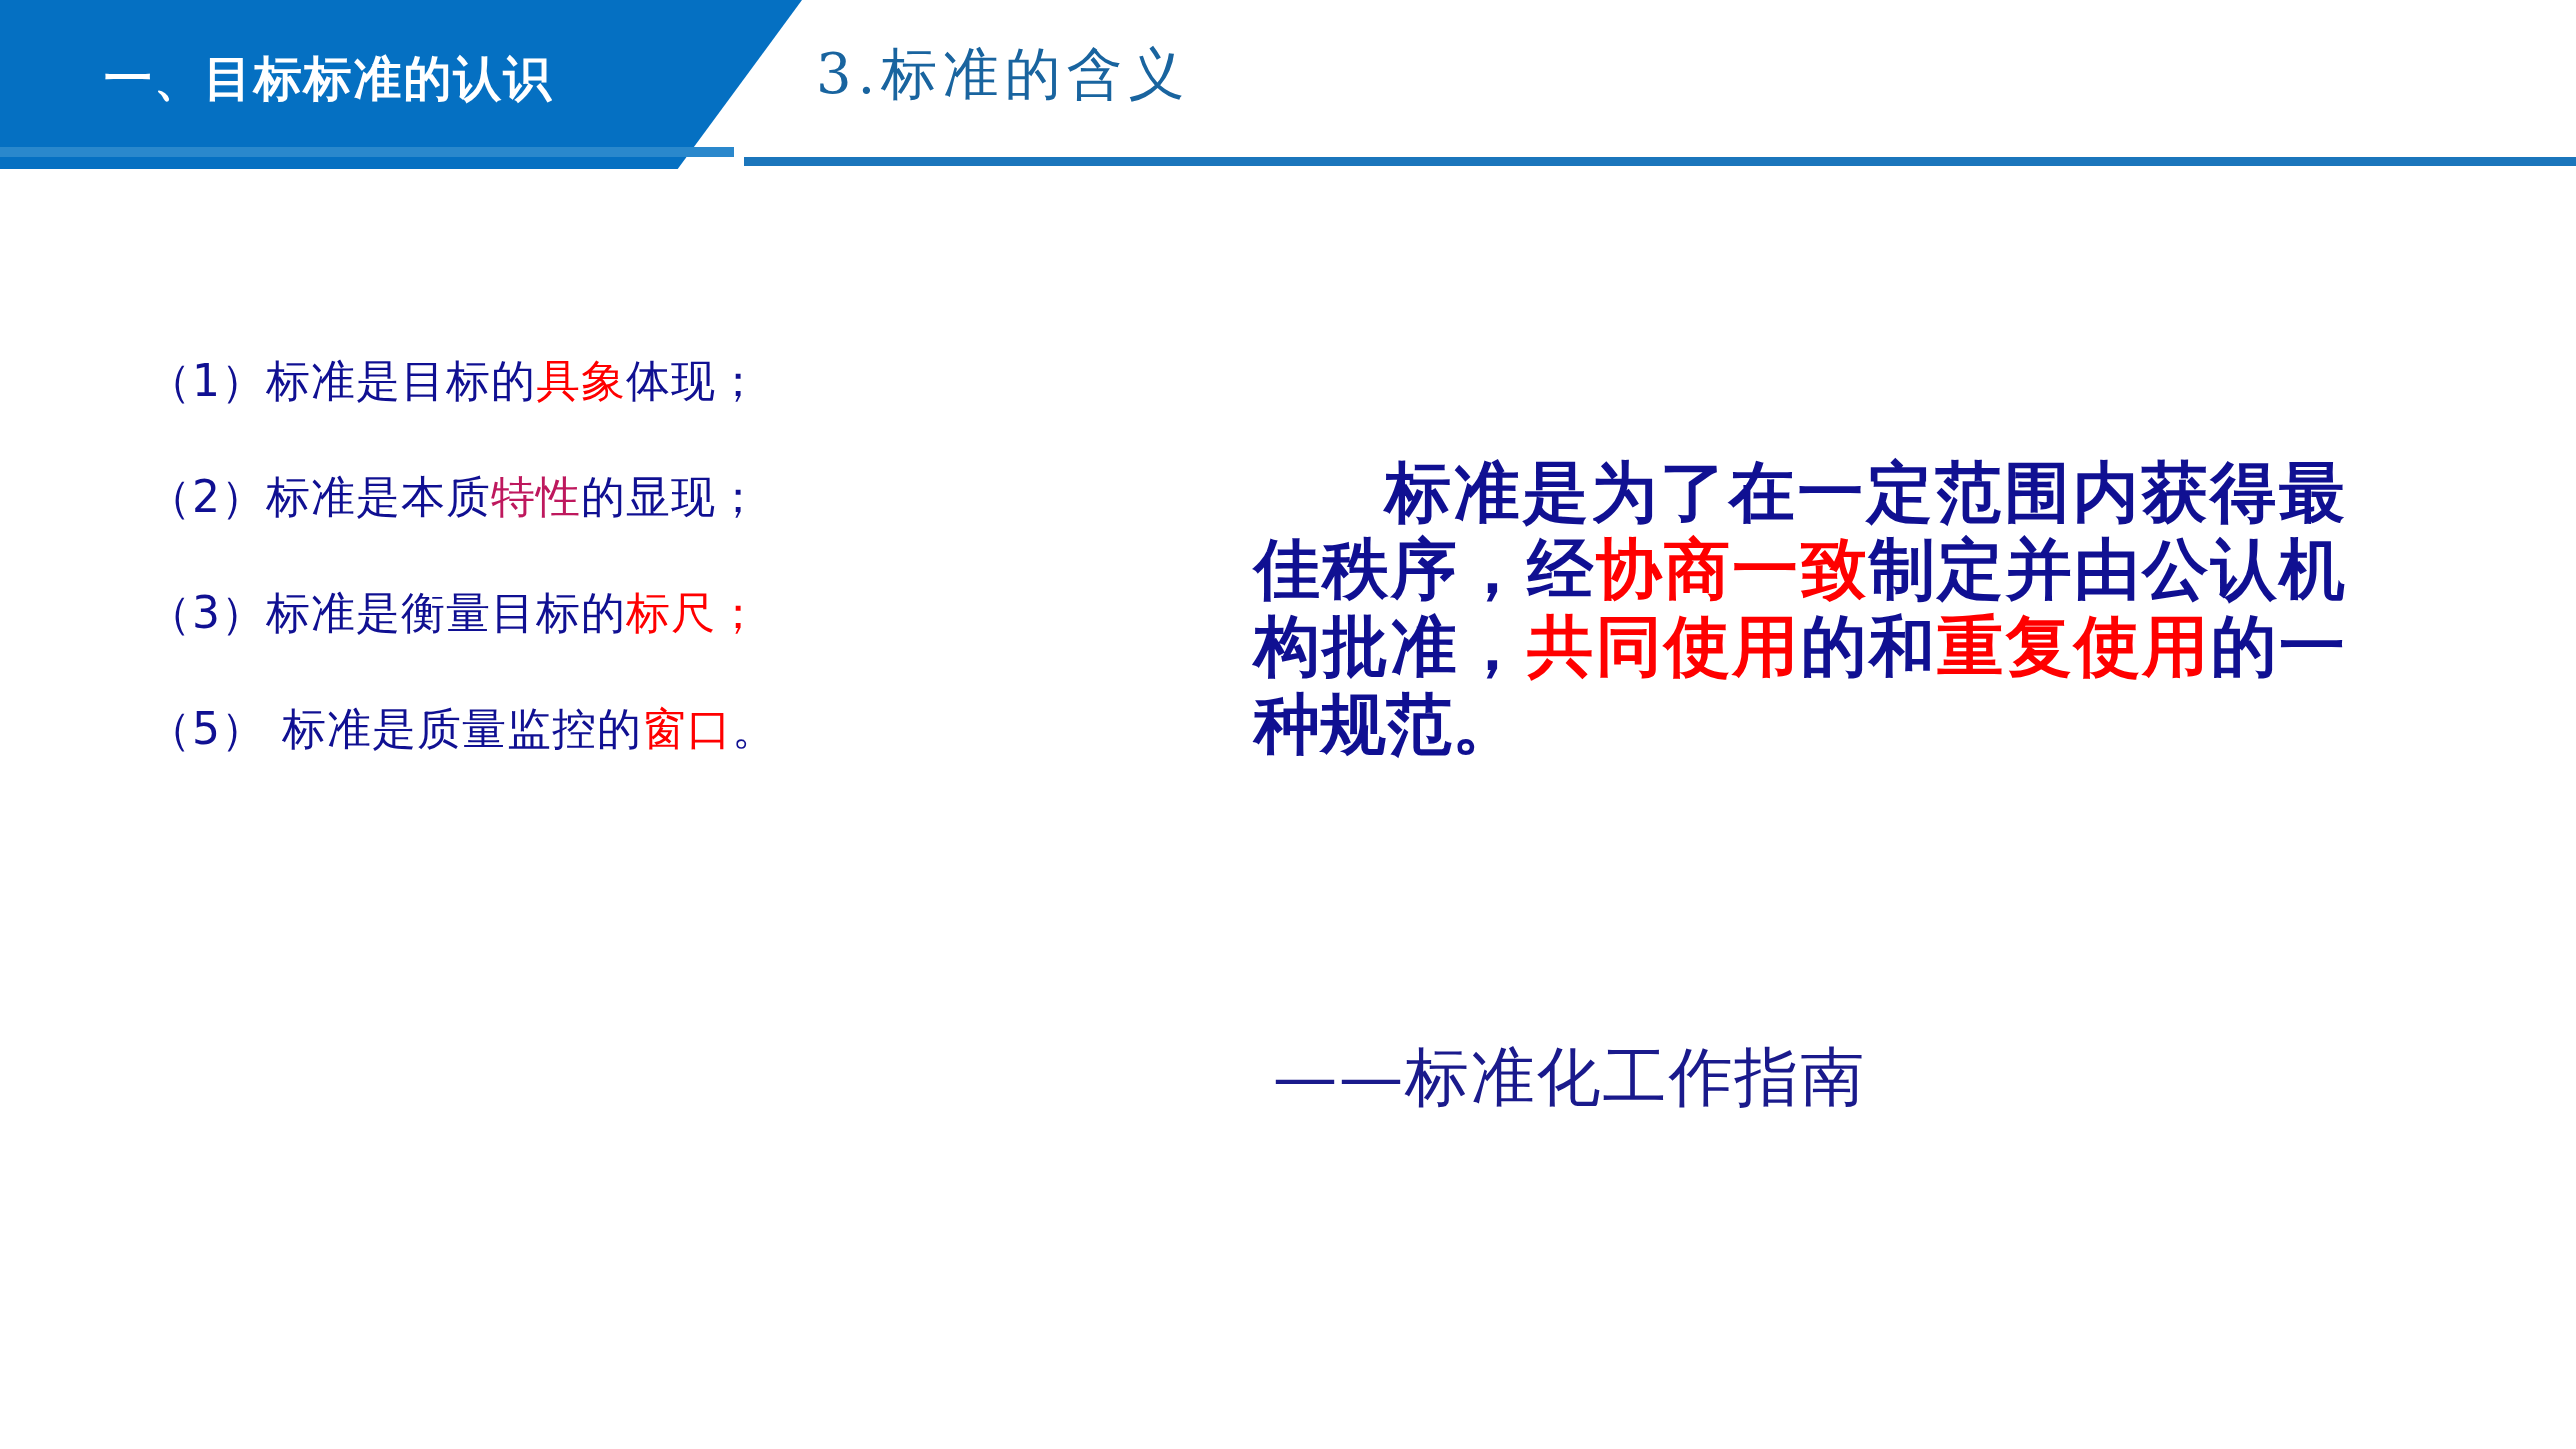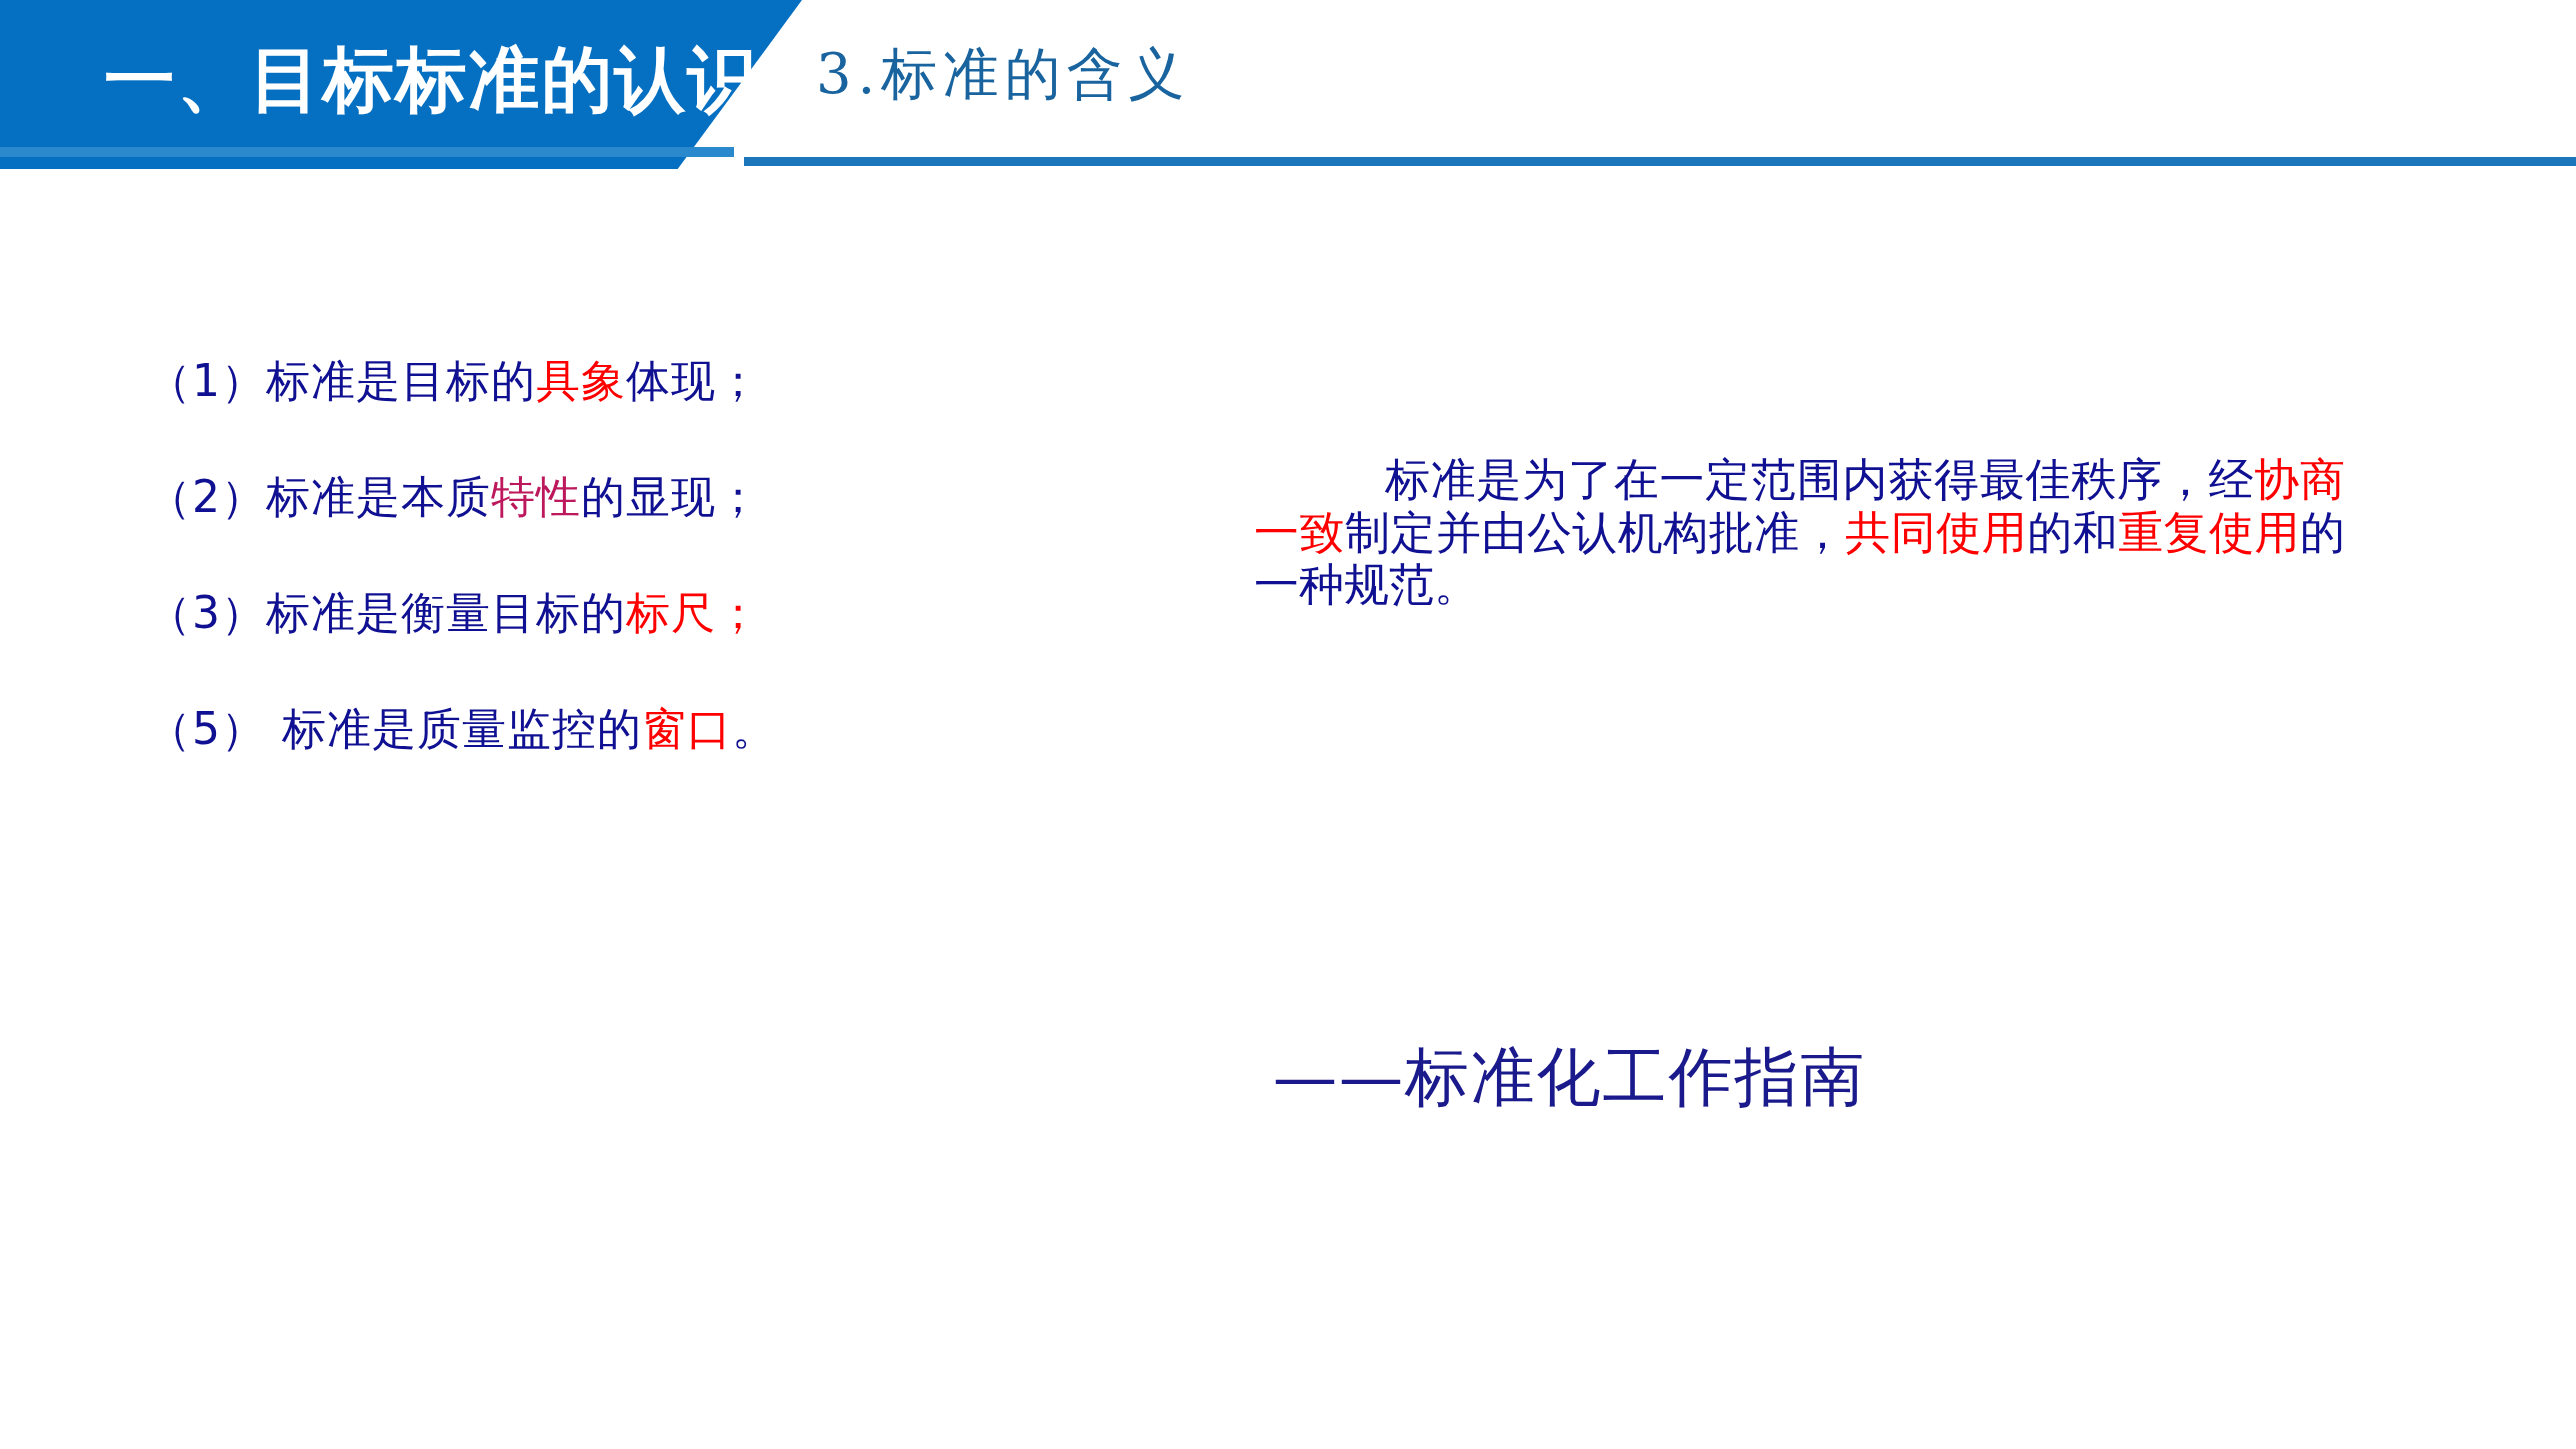--- a/index.html
+++ b/index.html
@@ -44,22 +44,22 @@
     left: 0;
     top: 147px;
     width: 734px;
     height: 9.7px;
     background: #2a88cc;
   }
 
   .header-section-title {
     position: absolute;
     left: 104px;
-    top: 44px;
-    font-size: 71px;
+    top: 54px;
+    font-size: 48px;
     font-weight: bold;
     color: #ffffff;
     letter-spacing: 1.9px;
     line-height: 1;
     white-space: nowrap;
     font-family: "DejaVu Sans", "Liberation Sans", sans-serif;
   }
 
   .header-subtitle {
     position: absolute;
@@ -103,22 +103,22 @@
   .bullet-line:last-child { margin-bottom: 0; }
 
   .col-right {
     position: absolute;
     left: 1254px;
     top: 454px;
     width: 1091px;
   }
 
   .quote-body {
-    font-size: 45px;
-    font-weight: normal;
+    font-size: 66px;
+    font-weight: bold;
     color: #101092;
     line-height: 1.17;
     text-indent: 131px;
     letter-spacing: 0px;
     text-align: justify;
   }
 
   .quote-source {
     position: absolute;
     left: 1273px;

